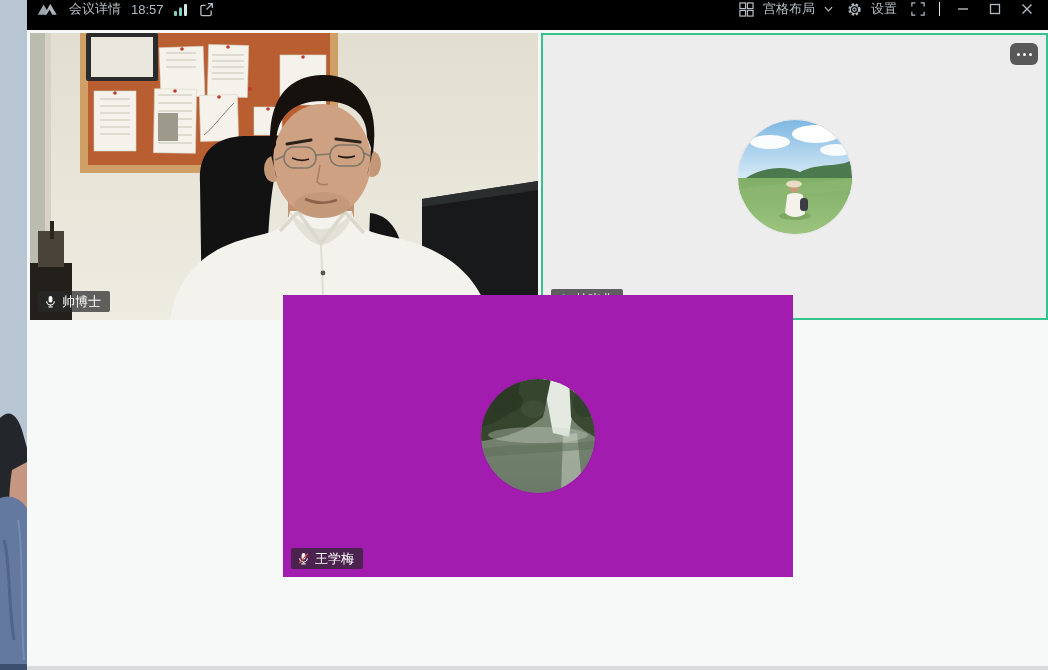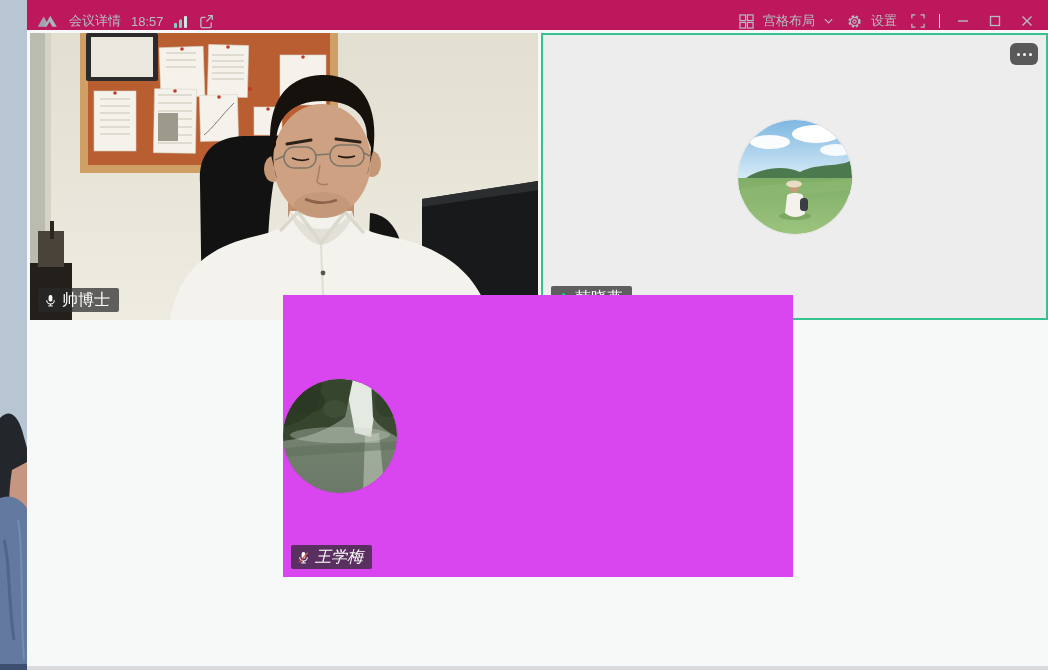--- a/index.html
+++ b/index.html
@@ -8,54 +8,54 @@
     background:#ffffff;font-family:"Liberation Sans",sans-serif;
     -webkit-font-smoothing:antialiased;
   }
   
   .left-strip{position:absolute;left:0;top:0;width:27px;height:670px;z-index:1;}
   .left-strip svg{display:block;width:100%;height:100%;}
 
   
   .window{position:absolute;left:27px;top:0;width:1021px;height:670px;background:#f7f8f8;z-index:2;}
   .titlebar{
-    position:absolute;left:0;top:0;width:100%;height:30px;background:#be185d;
-    display:flex;align-items:flex-end;justify-content:space-between;
+    position:absolute;left:0;top:0;width:100%;height:30px;background:#000000;
+    display:flex;align-items:flex-start;justify-content:space-between;
     box-sizing:border-box;padding:0 12px 0 10px;color:#b4bdc3;font-size:13px;
     user-select:none;
   }
   .tb-group{display:flex;align-items:center;}
   .tb-left > *{margin-right:10px;}
   .tb-right > *{margin-left:14px;}
   .tb-btn{display:flex;align-items:center;gap:9px;cursor:default;}
   .tb-icon{display:block;}
   .tb-divider{width:1px;height:14px;background:#e4e7e9;}
   .win-ctrl{display:flex;align-items:center;justify-content:center;width:18px;height:18px;}
 
   
   .tile{position:absolute;overflow:hidden;}
   .tile-video{left:3px;top:33px;width:508px;height:287px;background:#d8d4c8;}
   .tile-active{
     left:514px;top:33px;width:507px;height:287px;background:#ededee;
     border:2px solid #34c28e;box-sizing:border-box;
     display:flex;align-items:center;justify-content:center;
   }
   .tile-plain{
-    left:256px;top:295px;width:510px;height:282px;background:#d946ef;
-    display:flex;align-items:center;justify-content:flex-start;font-style:italic;
+    left:256px;top:295px;width:510px;height:282px;background:#a21caf;
+    display:flex;align-items:center;justify-content:center;
   }
   .tile svg.fill{display:block;width:100%;height:100%;}
   .avatar{width:114px;height:114px;border-radius:50%;overflow:hidden;box-shadow:0 0 0 1px rgba(0,0,0,0.04);}
   .avatar svg{display:block;width:100%;height:100%;}
 
   .name-tag{
     position:absolute;left:8px;bottom:8px;
     display:inline-flex;align-items:center;gap:5px;
     background:rgba(40,40,40,0.72);color:#ffffff;
-    font-size:16px;line-height:1;padding:4px 9px 4px 6px;border-radius:2px;
+    font-size:13px;line-height:1;padding:4px 9px 4px 6px;border-radius:2px;
     white-space:nowrap;
   }
   .more-btn{
     position:absolute;top:8px;right:8px;width:28px;height:22px;border-radius:6px;
     background:rgba(47,47,47,0.78);display:flex;align-items:center;justify-content:center;gap:3px;
     cursor:pointer;
   }
   .more-btn i{width:3px;height:3px;border-radius:50%;background:#ffffff;display:block;}
 
   .bottom-edge{position:absolute;left:0;bottom:0;width:100%;height:4px;background:#d9dadb;}

